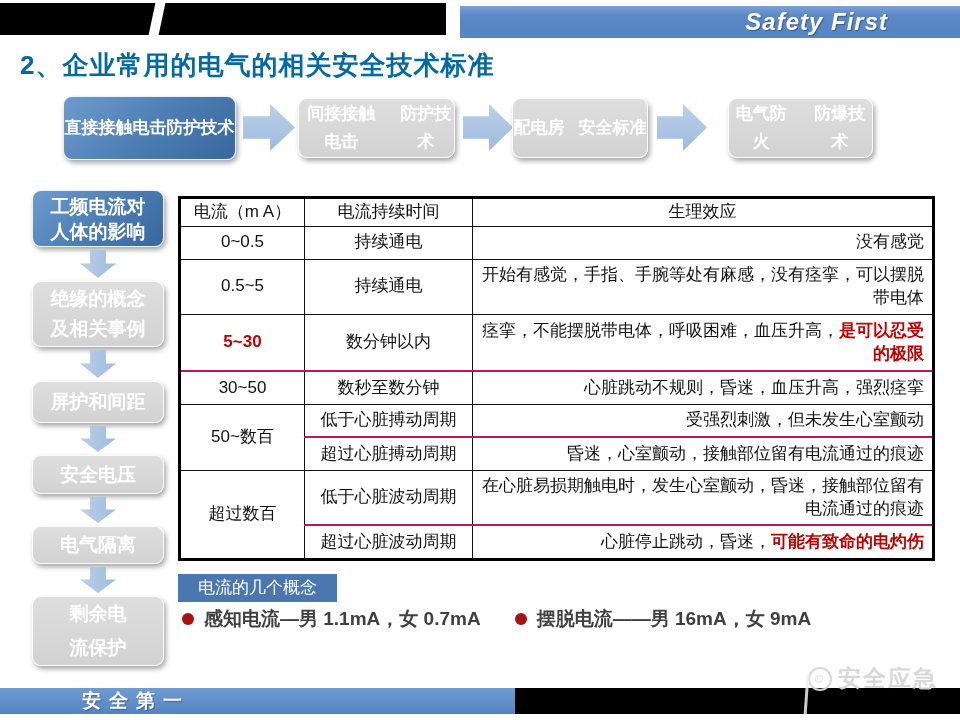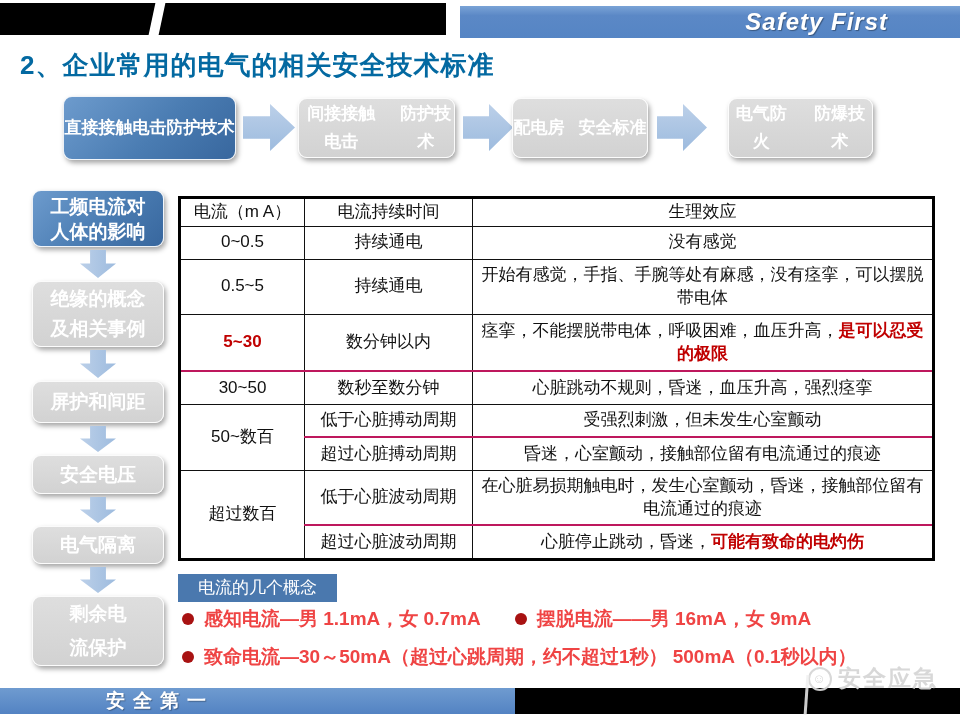--- a/index.html
+++ b/index.html
@@ -39,40 +39,40 @@
   .side-box.active { background:linear-gradient(135deg,#6d9bcd 0%,#4a7cb2 55%,#38679e 100%); line-height:25px; }
   .side-box.idle { background:linear-gradient(180deg,#dedede 0%,#d2d2d2 100%); }
 
   
   .data-table { position:absolute; left:178px; top:196px; width:757px; border-collapse:collapse;
                 table-layout:fixed; border:3px solid #000; font-size:17px; color:#111; }
   .data-table col.c1 { width:125px; } .data-table col.c2 { width:168px; }
   .data-table th, .data-table td { border:1.5px solid #111; padding:2px 8px; line-height:1.35; background:#fff; }
   .data-table th { font-weight:normal; text-align:center; height:27px; }
   .data-table td.cur, .data-table td.dur { text-align:center; }
-  .data-table td.eff { text-align:center; }
+  .data-table td.eff { text-align:right; }
   .data-table tr.r1 td { height:33px; } .data-table tr.r2 td { height:55px; }
   .data-table tr.r3 td { height:57px; } .data-table tr.r4 td { height:33px; }
   .data-table tr.r5 td, .data-table tr.r6 td { height:33px; }
   .data-table tr.r7 td { height:55px; } .data-table tr.r8 td { height:34px; }
   .data-table tr.gray-top td { border-top:2px solid #be185d; }
   .red-text { color:#c00000; font-weight:bold; }
 
   
   .concepts-label { position:absolute; left:178px; top:574px; background:#4a78ae; color:#fff;
                     font-size:17px; padding:2px 20px 3px; }
   .bullet-line { position:absolute; left:182px; display:flex; align-items:flex-end; gap:34px;
-                 font-size:19px; font-weight:bold; color:#ef4444; }
+                 font-size:19px; font-weight:bold; color:#404040; }
   .bullet-item { display:flex; align-items:center; gap:10px; }
   .dot { width:12px; height:12px; border-radius:50%; background:#a81212; flex:0 0 auto; }
 
   
   .foot-blue { position:absolute; left:0; top:688px; width:515px; height:26px;
                background:linear-gradient(180deg,#6f9bd0,#5383c3); display:flex; align-items:center; }
-  .foot-slogan { color:#fff; font-size:19px; font-weight:bold; letter-spacing:8px; padding-left:106px;
+  .foot-slogan { color:#fff; font-size:19px; font-weight:bold; letter-spacing:8px; padding-left:82px;
                  text-shadow:1px 1px 1px rgba(0,0,0,0.3); }
   .foot-black { position:absolute; left:515px; top:688px; right:0; height:26px; background:#000; }
   .watermark { position:absolute; right:22px; top:663px; display:flex; align-items:center; gap:6px;
                color:rgba(214,214,214,0.95); font-size:23px; font-weight:bold; letter-spacing:2px; z-index:5; }
   .wm-circle { width:24px; height:24px; border-radius:50%; border:2px solid rgba(214,214,214,0.95);
                display:flex; align-items:center; justify-content:center; font-size:13px; font-weight:normal; }
   .wm-line { position:absolute; left:805px; top:675px; width:3px; height:40px;
              background:rgba(240,240,240,0.85); transform:rotate(4deg); z-index:6; }
 </style>
 </head>
@@ -192,26 +192,20 @@
   <div class="bullet-line" style="top:606px;">
     <span class="bullet-item">
       <span class="dot"></span>
       <span>感知电流—男 1.1mA，女 0.7mA</span>
     </span>
     <span class="bullet-item">
       <span class="dot"></span>
       <span>摆脱电流——男 16mA，女 9mA</span>
     </span>
   </div>
-  <div class="bullet-line" style="top:644px;">
-    <span class="bullet-item">
-      <span class="dot"></span>
-      <span>致命电流—30～50mA（超过心跳周期，约不超过1秒） 500mA（0.1秒以内）</span>
-    </span>
-  </div>
 
   <div class="foot-blue">
     <span class="foot-slogan">安全第一</span>
   </div>
   <div class="foot-black"></div>
   <div class="wm-line"></div>
   <div class="watermark">
     <span class="wm-circle">☺</span>
     <span>安全应急</span>
   </div>

